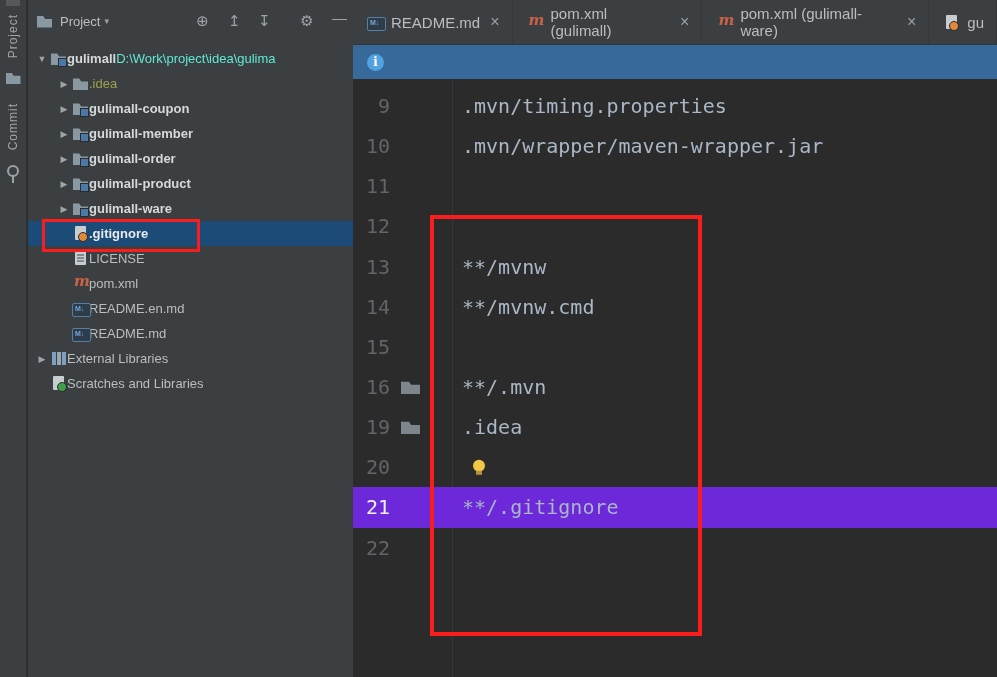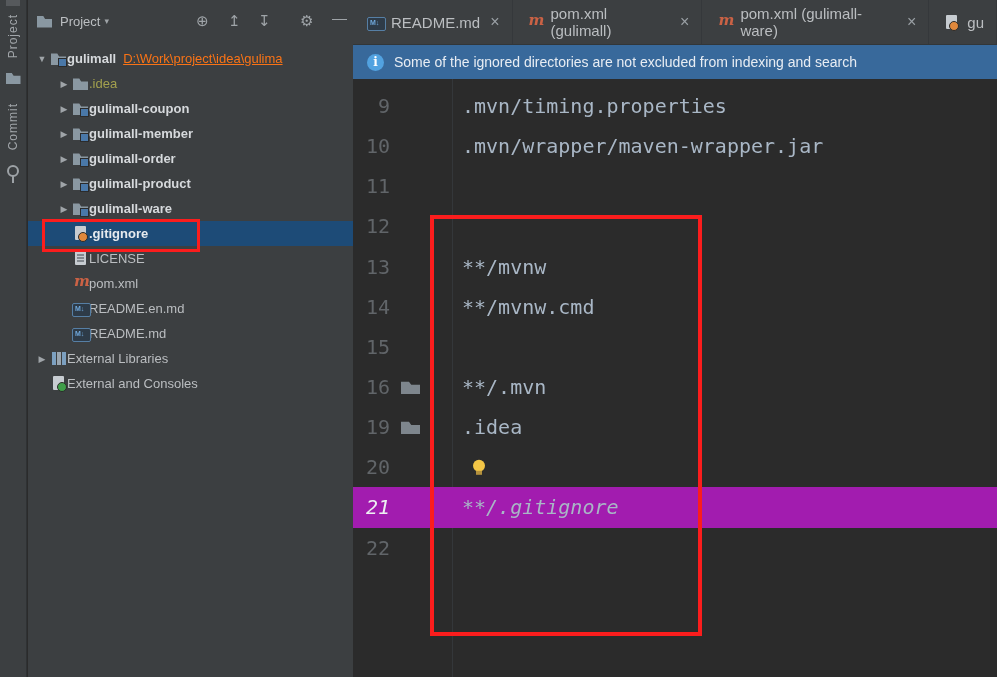--- a/index.html
+++ b/index.html
@@ -51,21 +51,21 @@
   .hico { position:absolute; top:12px; font-size:15px; color:#9fa4a8; cursor:default; }
 
   .tree { margin-top:4px; }
   .tree-row { height:25px; display:flex; align-items:center; font-size:13px; color:#bbbec1;
     white-space:nowrap; overflow:hidden; }
   .lvl0 { padding-left:6px; } .lvl1 { padding-left:28px; }
   .chev { width:16px; flex:0 0 16px; font-size:9px; color:#9fa4a8; text-align:center; }
   .tl { }
   .b { font-weight:700; color:#d6d9dc; }
   .excluded { color:#a3a04e; }
-  .tpath { margin-left:7px; color:#f97316;text-decoration:underline; }
+  .tpath { color:#5eead4; }
   .tree-row.selected { background:#1d4b77; }
   .tree-row.selected .tl { color:#e6eaee;font-weight:bold; }
 
   
   .tabbar { position:absolute; left:353px; top:0; width:644px; height:45px; background:#3c3f41;
     border-bottom:1px solid #323638; display:flex; overflow:hidden; }
   .tab { display:flex; align-items:center; gap:7px; padding:0 12px 0 14px; border-right:1px solid #35383b;
     color:#bbbec1; font-size:15px; }
   .tab-close { font-size:16px; color:#9aa0a5; margin-left:3px; }
 
@@ -74,21 +74,21 @@
     display:flex; align-items:center; gap:10px; padding-left:14px; color:#e8edf3; font-size:14px; }
   .info-ic { width:17px; height:17px; border-radius:50%; background:#52a2e0; color:#ffffff;
     font:700 12px "DejaVu Serif",serif; display:flex; align-items:center; justify-content:center; }
 
   
   .editor { position:absolute; left:353px; top:79px; width:644px; height:598px; background:#2b2b2b;
     font-family:"DejaVu Sans Mono","Liberation Mono",monospace; overflow:hidden; }
   .gutter-sep { position:absolute; left:99px; top:0; bottom:0; width:1px; background:#34373a; }
   .code-lines { padding-top:7px; }
   .code-row { position:relative; height:40.15px; }
-  .code-row.current { background:#a21caf;font-style:italic; }
+  .code-row.current { background:#6d28d9; }
   .ln { position:absolute; left:0; width:37px; text-align:right; font-size:20px; color:#616569;
     top:50%; transform:translateY(-50%); }
   .current .ln { color:#edf0f2; }
   .gico { position:absolute; left:48px; top:50%; transform:translateY(-50%);
     width:19px; height:14px; background:#7e868d; }
   .ctext { position:absolute; left:109px; top:50%; transform:translateY(-50%);
     font-size:20px; color:#a9b7c6; white-space:pre; }
   .bulb { position:absolute; left:120px; top:50%; transform:translateY(-60%);
     width:12px; height:12px; border-radius:50%; background:#f3c646; }
   .bulb::after { content:""; position:absolute; left:3px; top:11px; width:6px; height:4px; background:#b3913d; }
@@ -183,21 +183,21 @@
         <span class="tl ">README.md</span>
       </div>
       <div class="tree-row lvl0">
         <span class="chev">▶</span>
         <span class="ic ic-lib"></span>
         <span class="tl ">External Libraries</span>
       </div>
       <div class="tree-row lvl0">
         <span class="chev"></span>
         <span class="ic ic-scratch"></span>
-        <span class="tl ">External and Consoles</span>
+        <span class="tl ">Scratches and Libraries</span>
       </div>
     </div>
 </div>
 
 <div class="tabbar">
     <div class="tab">
       <span class="ic ic-md"></span>
       <span class="tab-label">README.md</span>
       <span class="tab-close">×</span>
     </div>
@@ -212,21 +212,20 @@
       <span class="tab-close">×</span>
     </div>
     <div class="tab">
       <span class="ic ic-gitignore"></span>
       <span class="tab-label">gu</span>
     </div>
   </div>
 
 <div class="banner">
   <span class="info-ic">i</span>
-  <span>Some of the ignored directories are not excluded from indexing and search</span>
 </div>
 
 <div class="editor">
   <div class="gutter-sep"></div>
   <div class="code-lines">
       <div class="code-row">
         <span class="ln">9</span>
         <span class="ctext">.mvn/timing.properties</span>
       </div>
       <div class="code-row">

